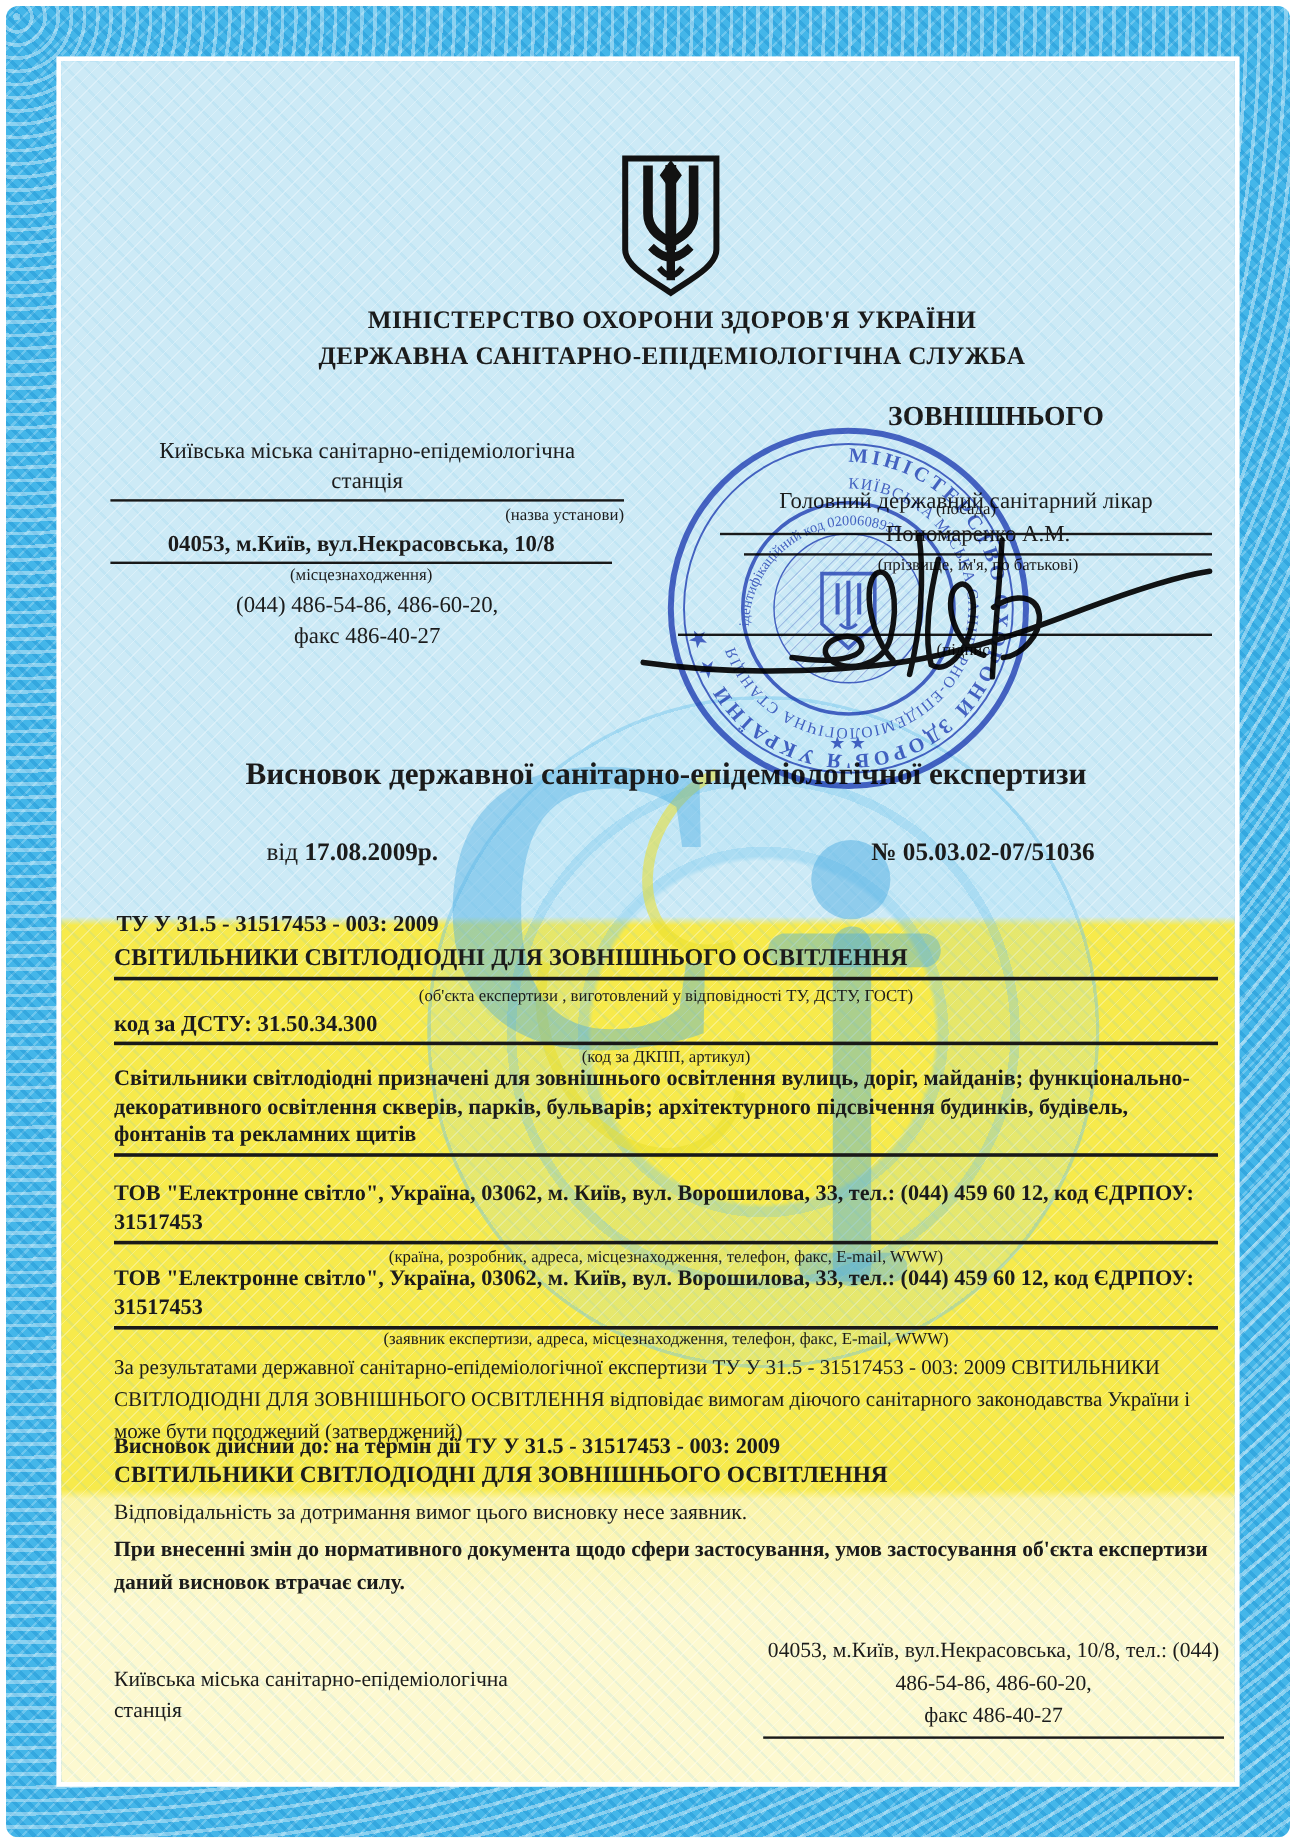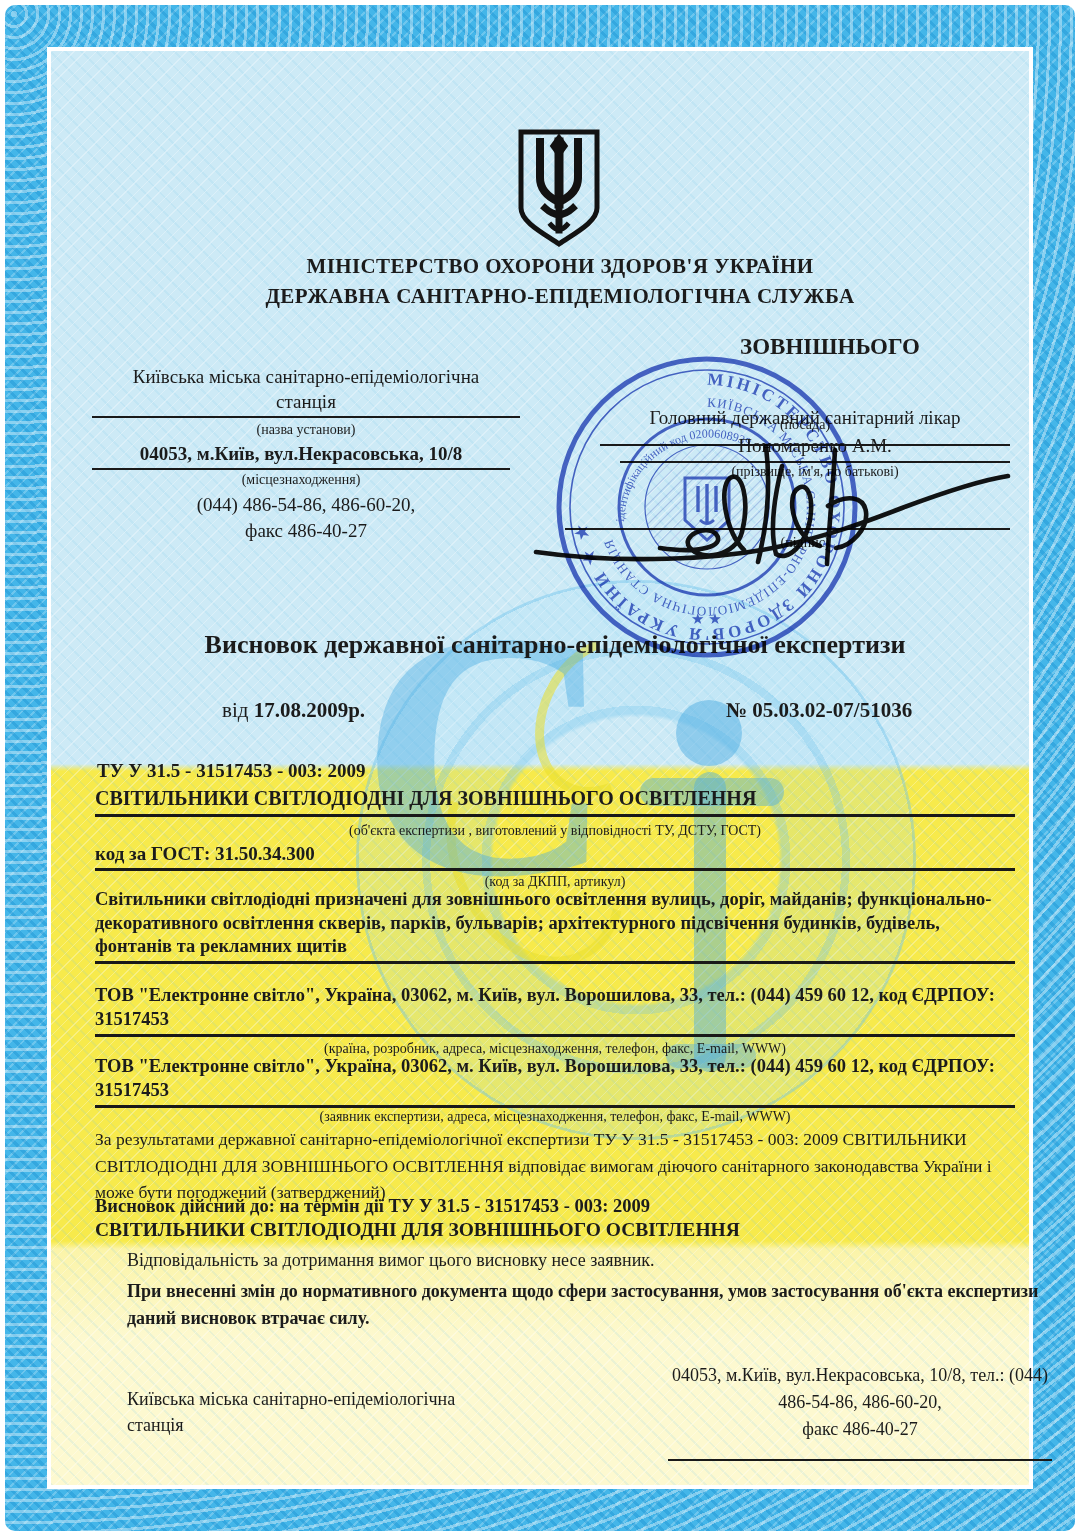--- a/index.html
+++ b/index.html
@@ -40,21 +40,21 @@
            border-top-color:transparent;border-right-color:transparent;}
   .leaf1{left:452px;top:742px;width:150px;height:210px;transform:rotate(-24deg);}
   .leaf2{left:540px;top:632px;width:110px;height:150px;transform:rotate(28deg);}
   
   .b{font-weight:bold;}
   .ctr{text-align:center;}
   .cap{font-size:14px;line-height:17px;}
   .uline{border-bottom:2px solid #191919;}
   .uline3{border-bottom:3px solid #191919;}
   .t19{font-size:19px;line-height:25px;}
-  .t18{font-size:18px;line-height:26px;margin-left:32px;}
+  .t18{font-size:18px;line-height:26px;}
   .z2{z-index:2;}
   .stamp{mix-blend-mode:multiply;opacity:.88;}
   .sig{mix-blend-mode:multiply;}
 </style>
 </head>
 <body>
 
 <div class="page">
 
   <div class="border-band"></div>
@@ -86,21 +86,21 @@
 
   <div class="abs z2 b ctr" style="left:0;top:254px;width:1120px;font-size:21px;letter-spacing:.4px;">МІНІСТЕРСТВО ОХОРОНИ ЗДОРОВ'Я УКРАЇНИ</div>
   <div class="abs z2 b ctr" style="left:0;top:284px;width:1120px;font-size:21px;letter-spacing:.4px;">ДЕРЖАВНА САНІТАРНО-ЕПІДЕМІОЛОГІЧНА СЛУЖБА</div>
 
   <div class="abs z2 b ctr" style="left:690px;top:334px;width:280px;font-size:23px;">ЗОВНІШНЬОГО</div>
 
   <div class="abs z2 ctr t19 uline" style="left:92px;top:364px;width:428px;padding-bottom:2px;">
     <div>Київська міська санітарно-епідеміологічна</div>
     <div>станція</div>
   </div>
-  <div class="abs z2 ctr cap" style="left:92px;top:421px;width:428px;">(назва установи)</div>
+  <div class="abs z2 ctr cap" style="left:92px;top:421px;width:428px;text-align:right;">(назва установи)</div>
   <div class="abs z2 ctr t19 uline" style="left:92px;top:441px;width:418px;padding-bottom:2px;font-weight:bold;">04053, м.Київ, вул.Некрасовська, 10/8</div>
   <div class="abs z2 ctr cap" style="left:92px;top:471px;width:418px;">(місцезнаходження)</div>
   <div class="abs z2 ctr t19" style="left:92px;top:492px;width:428px;">(044) 486-54-86, 486-60-20,</div>
   <div class="abs z2 ctr t19" style="left:92px;top:518px;width:428px;">факс 486-40-27</div>
 
   <div class="abs z2 ctr t19 uline" style="left:600px;top:405px;width:410px;padding-bottom:14px;">Головний державний санітарний лікар</div>
   <div class="abs z2 ctr cap" style="left:600px;top:416px;width:410px;">(посада)</div>
   <div class="abs z2 ctr t19 uline" style="left:620px;top:433px;width:390px;padding-bottom:3px;">Пономаренко А.М.</div>
   <div class="abs z2 ctr cap" style="left:620px;top:463px;width:390px;">(прізвище, ім'я, по батькові)</div>
   <div class="abs z2 uline" style="left:565px;top:528px;width:445px;height:0;"></div>
@@ -155,39 +155,39 @@
   <div class="abs z2 b ctr" style="left:0;top:630px;width:1110px;font-size:26px;">Висновок державної санітарно-епідеміологічної експертизи</div>
 
   <div class="abs z2" style="left:222px;top:698px;font-size:21px;">
     <span>від </span><span class="b">17.08.2009р.</span>
   </div>
   <div class="abs z2 b" style="left:726px;top:698px;font-size:21px;">№ 05.03.02-07/51036</div>
 
   <div class="abs z2 b" style="left:97px;top:760px;font-size:19px;">ТУ У 31.5 - 31517453 - 003: 2009</div>
   <div class="abs z2 b uline3" style="left:95px;top:787px;width:920px;font-size:20px;padding-bottom:4px;">СВІТИЛЬНИКИ СВІТЛОДІОДНІ ДЛЯ ЗОВНІШНЬОГО ОСВІТЛЕННЯ</div>
   <div class="abs z2 ctr cap" style="left:95px;top:822px;width:920px;">(об'єкта експертизи , виготовлений у відповідності ТУ, ДСТУ, ГОСТ)</div>
-  <div class="abs z2 b uline3" style="left:95px;top:843px;width:920px;font-size:19px;padding-bottom:3px;">код за ГОСТ: 31.50.34.300</div>
+  <div class="abs z2 b uline3" style="left:95px;top:843px;width:920px;font-size:19px;padding-bottom:3px;">код за ДСТУ: 31.50.34.300</div>
   <div class="abs z2 ctr cap" style="left:95px;top:873px;width:920px;">(код за ДКПП,  артикул)</div>
   <div class="abs z2 b uline3" style="left:95px;top:888px;width:920px;font-size:18.5px;line-height:23.5px;padding-bottom:2px;">Світильники світлодіодні призначені для зовнішнього освітлення вулиць, доріг, майданів; функціонально-декоративного освітлення скверів, парків, бульварів; архітектурного підсвічення будинків, будівель, фонтанів та рекламних щитів</div>
   <div class="abs z2 b uline3" style="left:95px;top:983px;width:920px;font-size:18.5px;line-height:24px;padding-bottom:3px;">ТОВ "Електронне світло", Україна, 03062, м. Київ, вул. Ворошилова, 33, тел.: (044) 459 60 12, код ЄДРПОУ: 31517453</div>
   <div class="abs z2 ctr cap" style="left:95px;top:1040px;width:920px;">(країна, розробник, адреса,  місцезнаходження,  телефон, факс, E-mail, WWW)</div>
   <div class="abs z2 b uline3" style="left:95px;top:1054px;width:920px;font-size:18.5px;line-height:24px;padding-bottom:3px;">ТОВ "Електронне світло", Україна, 03062, м. Київ, вул. Ворошилова, 33, тел.: (044) 459 60 12, код ЄДРПОУ: 31517453</div>
   <div class="abs z2 ctr cap" style="left:95px;top:1108px;width:920px;">(заявник експертизи, адреса,  місцезнаходження,  телефон, факс, E-mail, WWW)</div>
 
   <div class="abs z2" style="left:95px;top:1126px;width:925px;font-size:17.5px;line-height:26.5px;">
     <span>За результатами державної санітарно-епідеміологічної експертизи ТУ У 31.5 - 31517453 - 003: 2009 </span><span>СВІТИЛЬНИКИ СВІТЛОДІОДНІ ДЛЯ ЗОВНІШНЬОГО ОСВІТЛЕННЯ</span><span> відповідає  вимогам діючого санітарного законодавства України і може бути погоджений (затверджений)</span>
   </div>
   <div class="abs z2 b" style="left:95px;top:1196px;font-size:18.5px;">Висновок дійсний до: на термін дії ТУ У 31.5 - 31517453 - 003: 2009</div>
   <div class="abs z2 b" style="left:95px;top:1219px;font-size:19.5px;">СВІТИЛЬНИКИ СВІТЛОДІОДНІ ДЛЯ ЗОВНІШНЬОГО ОСВІТЛЕННЯ</div>
   <div class="abs z2 t18" style="left:95px;top:1247px;width:925px;">Відповідальність за дотримання вимог цього висновку несе заявник.</div>
   <div class="abs z2 t18" style="left:95px;top:1278px;width:930px;line-height:27px;font-weight:bold;">При внесенні змін до нормативного документа щодо сфери застосування, умов застосування об'єкта експертизи даний висновок втрачає силу.</div>
 
   <div class="abs z2 t18" style="left:95px;top:1386px;width:440px;">
     <div>Київська міська санітарно-епідеміологічна</div>
     <div>станція</div>
   </div>
-  <div class="abs z2 ctr t18 uline" style="left:636px;top:1362px;width:384px;line-height:27px;padding-bottom:16px;">
+  <div class="abs z2 ctr t18 uline" style="left:636px;top:1362px;width:384px;line-height:27px;padding-bottom:4px;">
     <div>04053, м.Київ, вул.Некрасовська, 10/8, тел.: (044)</div>
     <div>486-54-86, 486-60-20,</div>
     <div>факс 486-40-27</div>
   </div>
 
 </div>
 
 </body></html>

